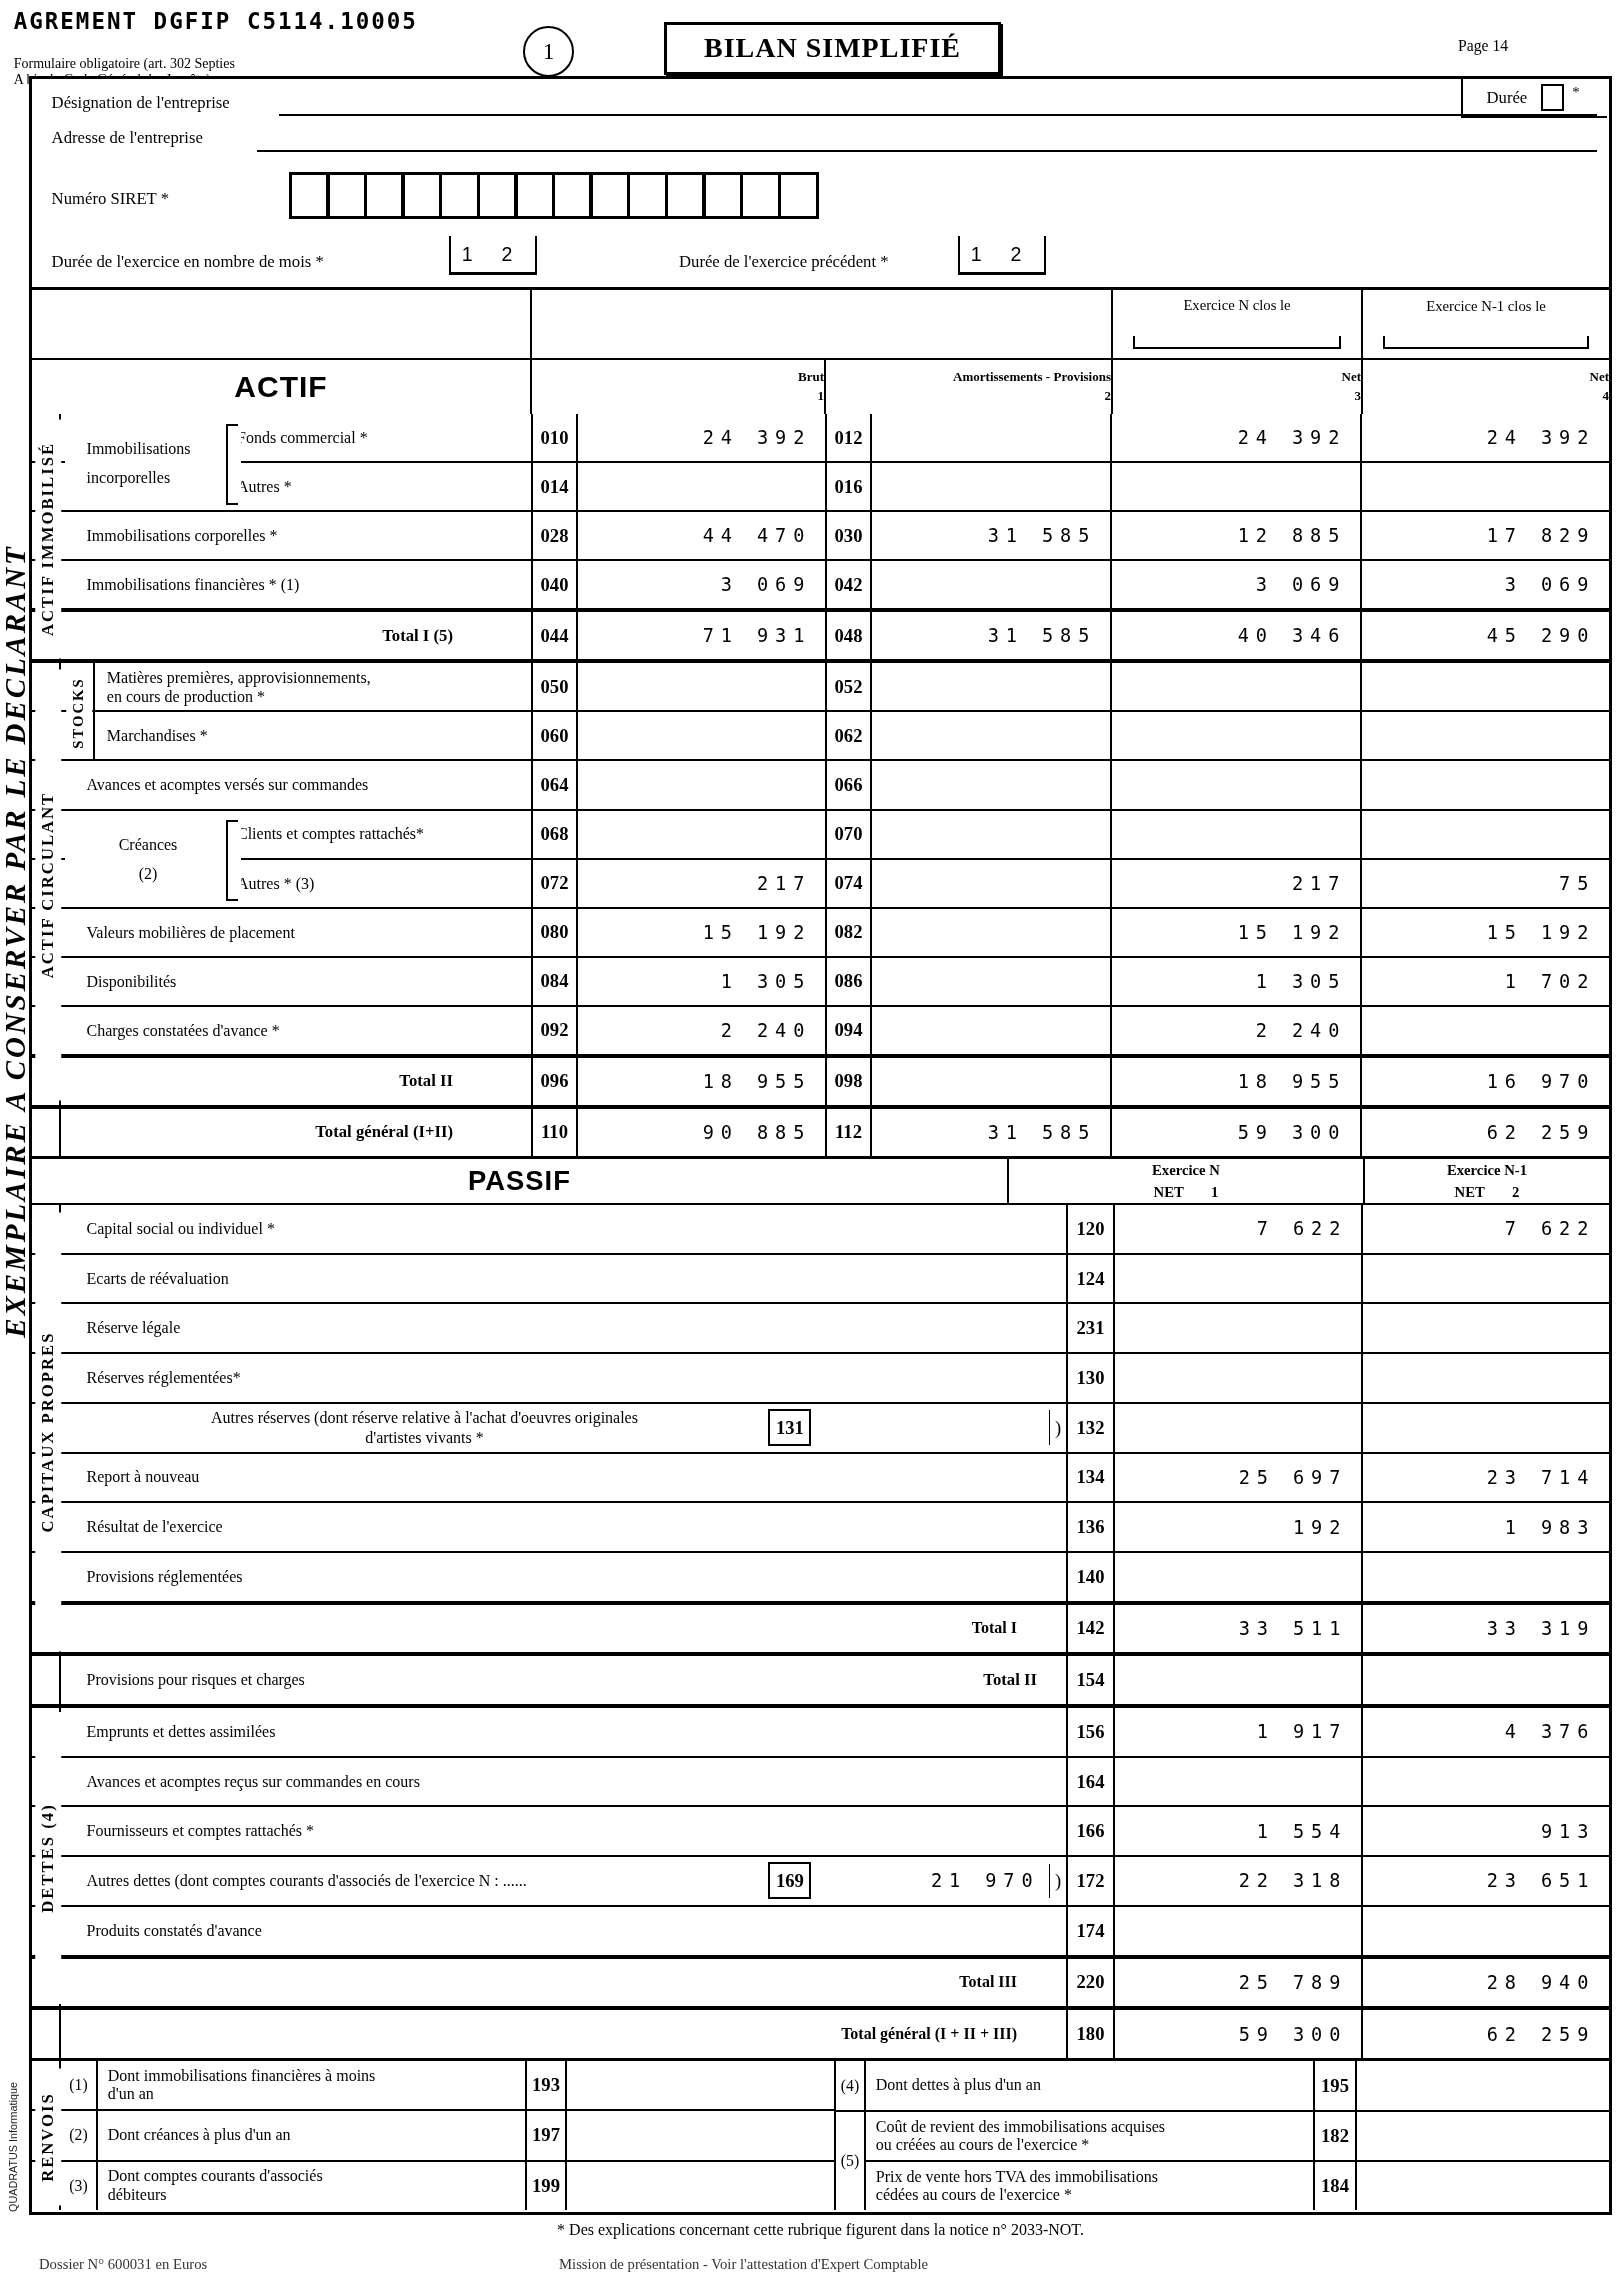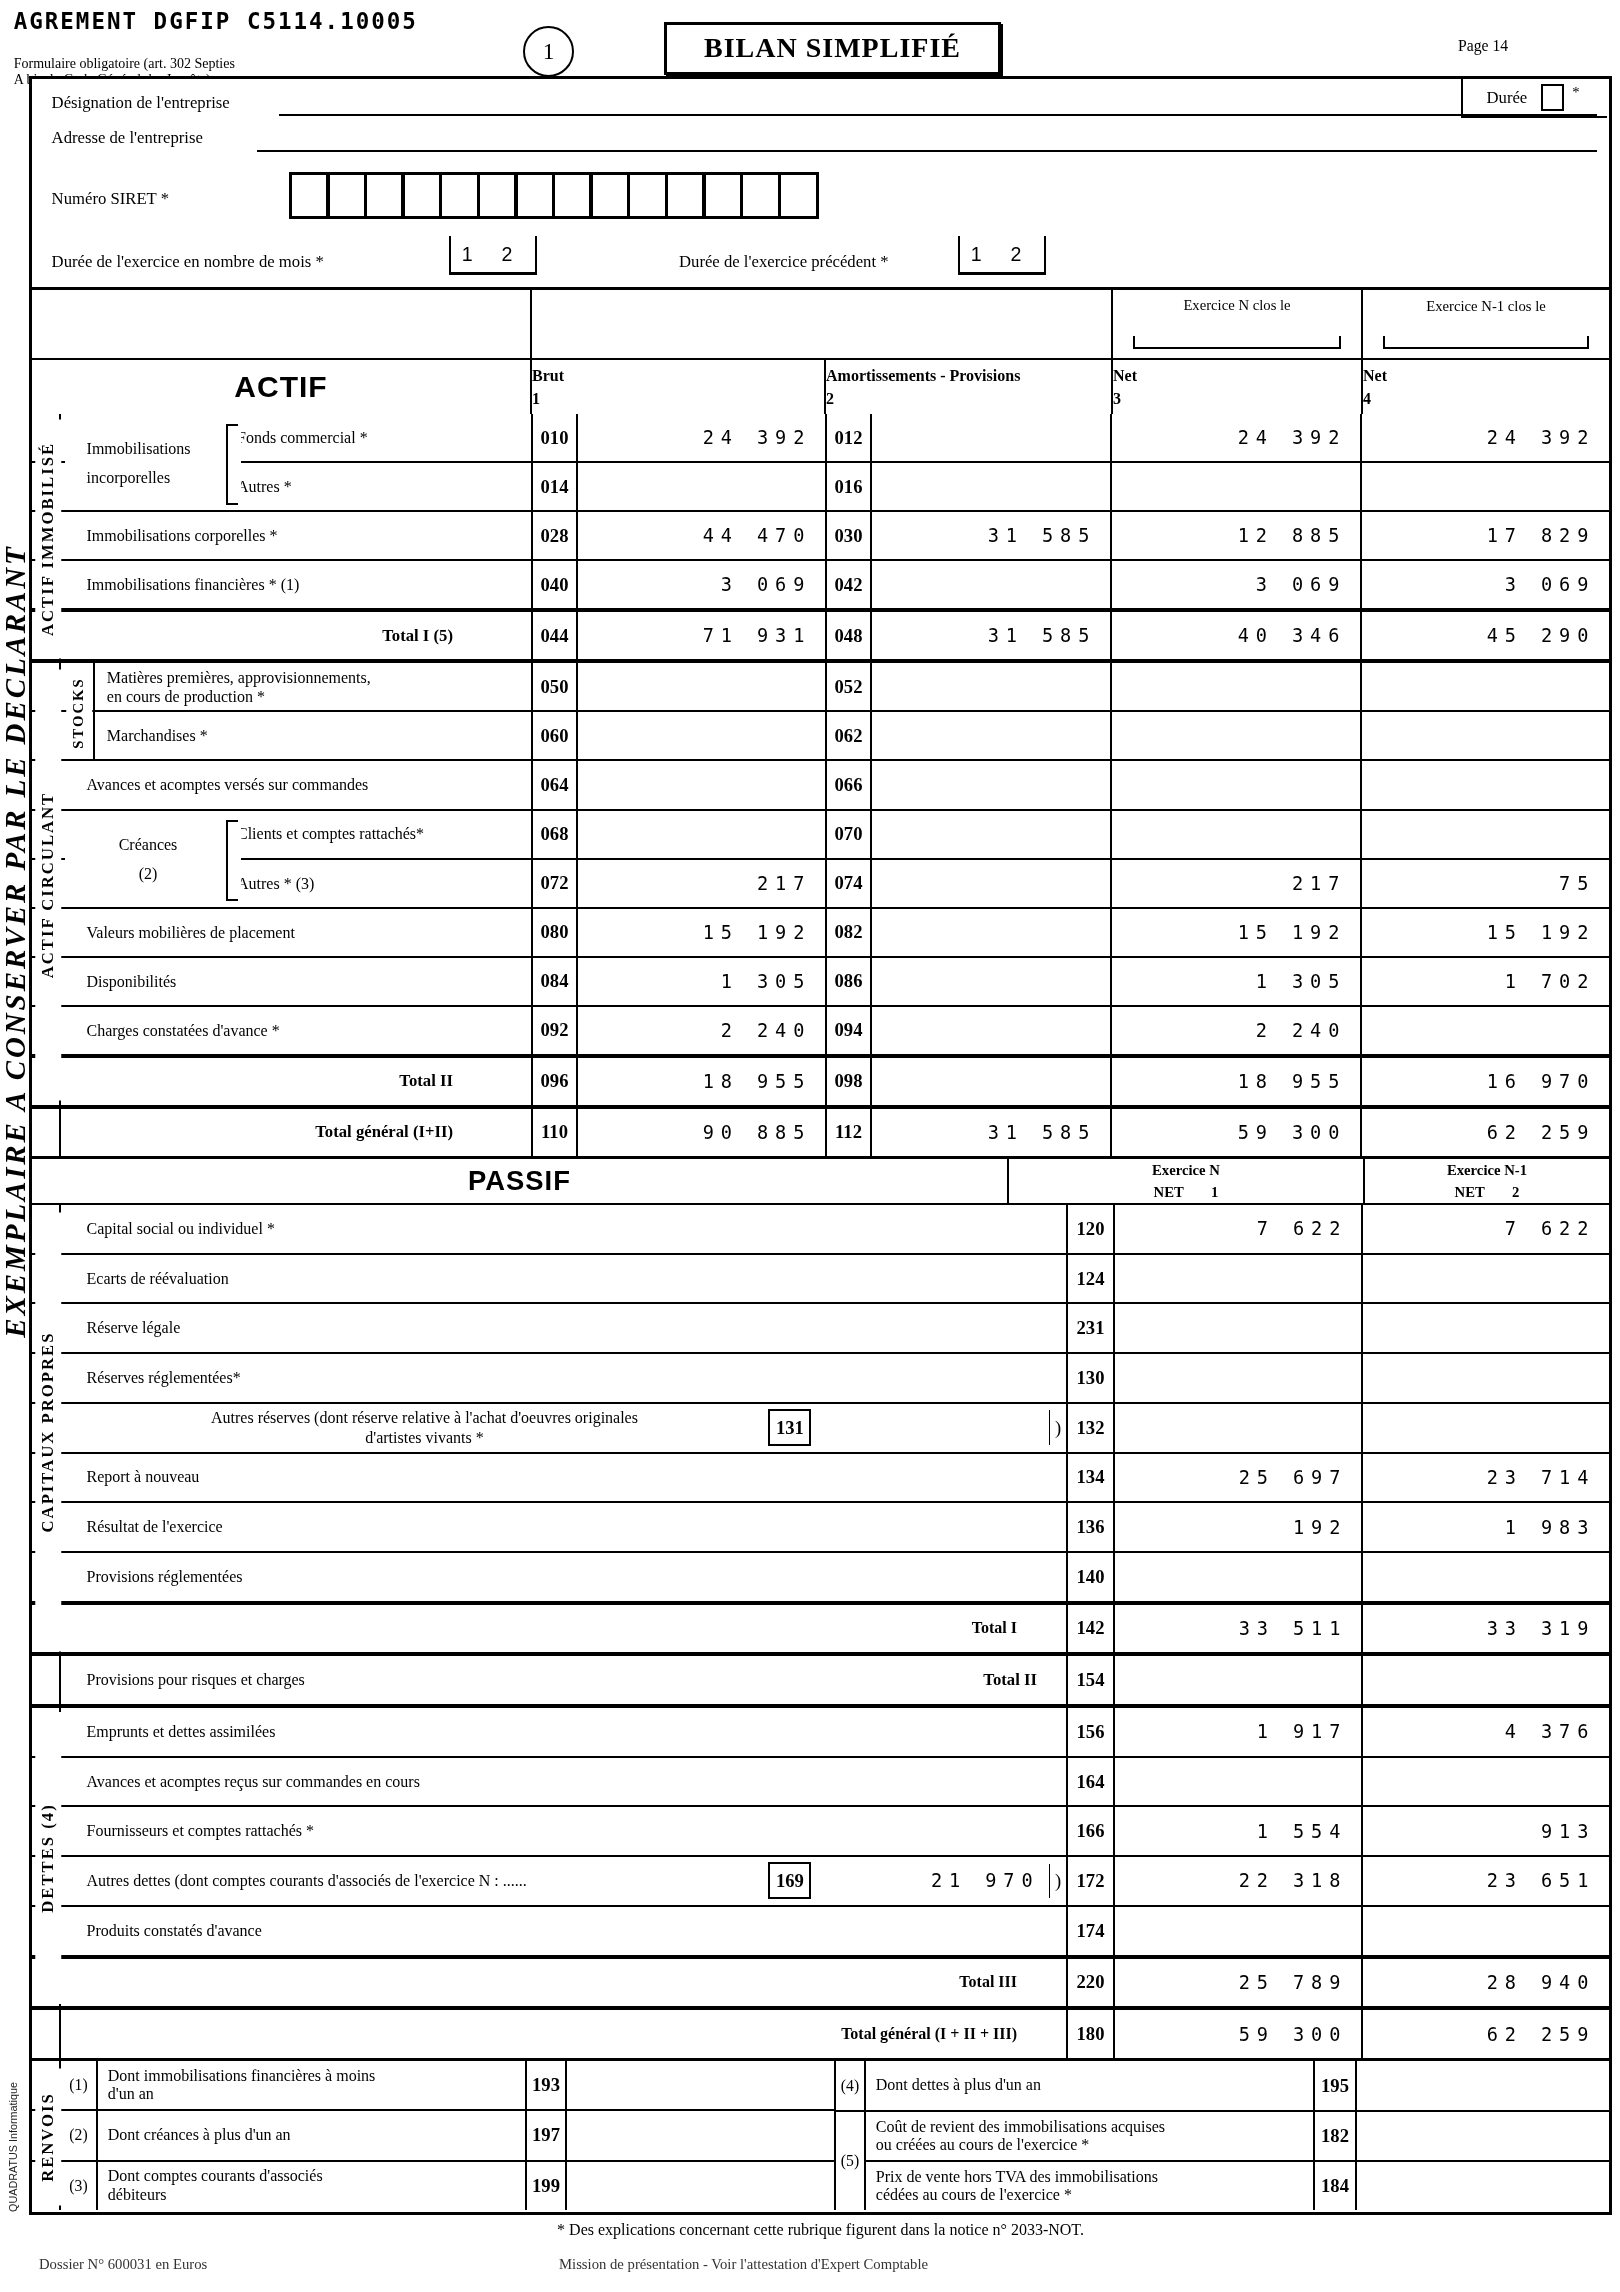--- a/index.html
+++ b/index.html
@@ -27,21 +27,21 @@
 
 .actif-header{border-top:3.9px solid #000}
 .ah-rowA{display:flex;height:70px;border-bottom:2px solid #000}
 .ahA-c1{flex:0 0 500px;border-right:2px solid #000}
 .ahA-c2{flex:0 0 581px;border-right:2px solid #000}
 .ahA-ex{flex:0 0 250px;border-right:2px solid #000;position:relative;text-align:center;font-size:14.7px;padding-top:6.9px}
 .ahA-ex1{flex:1;position:relative;text-align:center;font-size:14.7px;padding-top:8px}
 .ex-bracket{position:absolute;bottom:8.8px;left:19.6px;right:19.6px;height:13.7px;border:2.9px solid #000;border-top:none}
 .ah-rowB{display:flex;height:54px}
 .ahB-label{flex:0 0 500px;border-right:2px solid #000;display:flex;align-items:center;justify-content:center;font-family:"Liberation Sans",sans-serif;font-weight:bold;font-size:30px;letter-spacing:1px}
-.colhead{display:flex;flex-direction:column;align-items:flex-start;justify-content:center;font-weight:bold;font-size:16px;line-height:1.45}
+.colhead{display:flex;flex-direction:column;align-items:flex-end;justify-content:center;font-weight:bold;font-size:13px;line-height:1.45}
 .ahB-brut{flex:0 0 294px;border-right:2px solid #000}
 .ahB-amort{flex:0 0 287px;border-right:2px solid #000}
 .ahB-net{flex:0 0 250px;border-right:2px solid #000}
 .ahB-net1{flex:1}
 
 .actif-body{height:742px;display:flex;flex-direction:column}
 .passif-body{height:853px;display:flex;flex-direction:column}
 .r{flex:1 1 0;display:flex;border-bottom:2px solid #000;min-height:0}
 .r.bb4{border-bottom-width:4.9px}
 .r:last-child{border-bottom:none}

